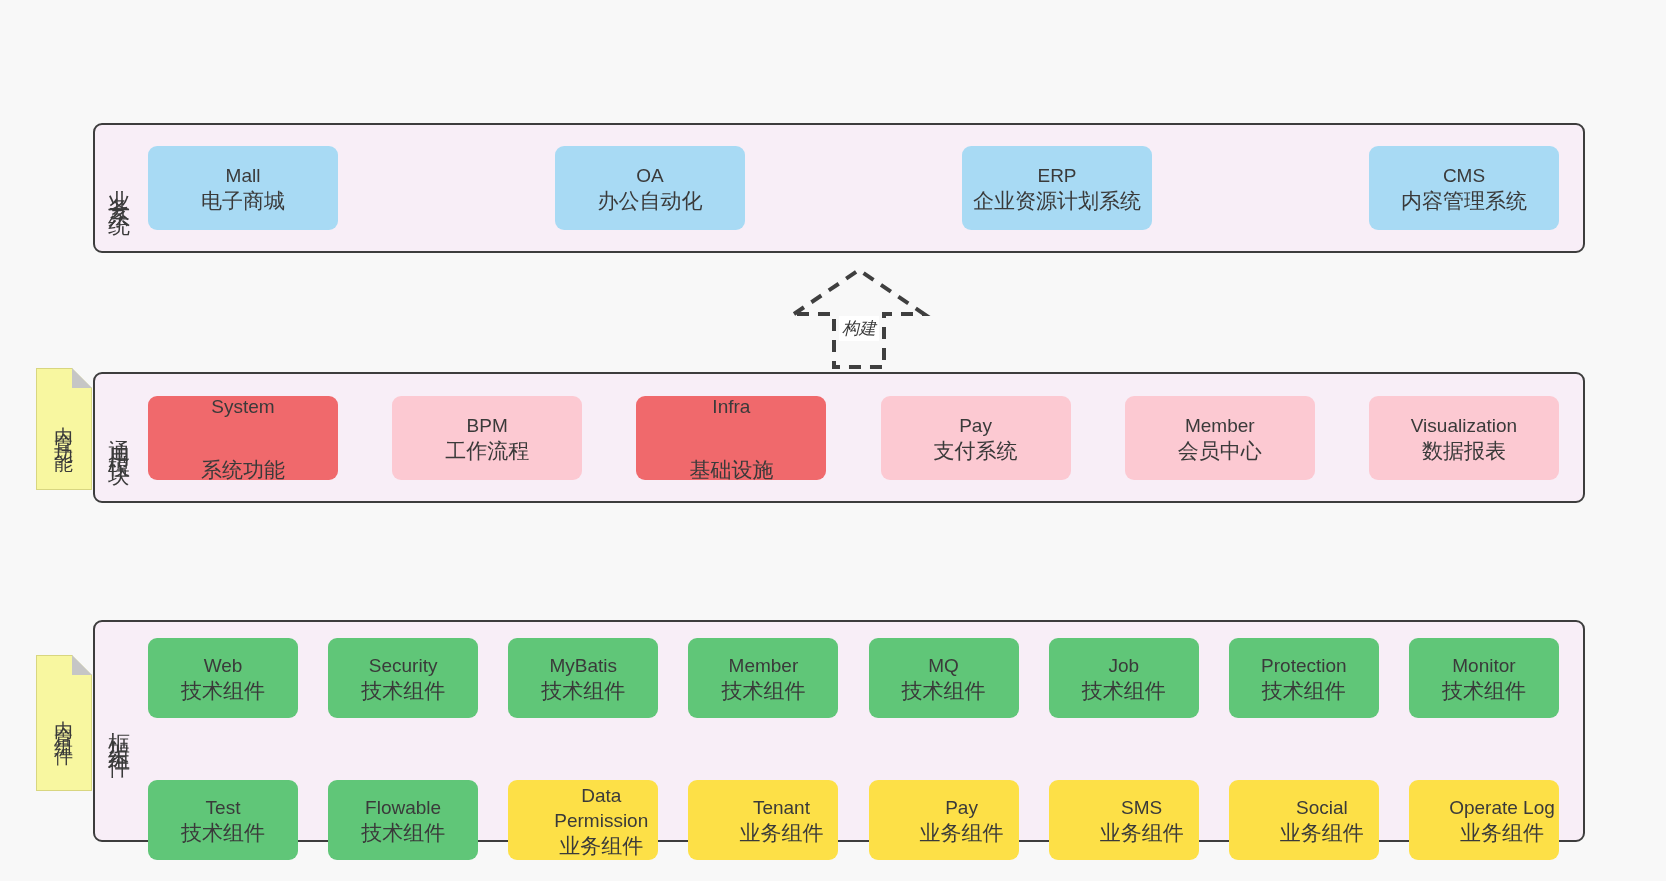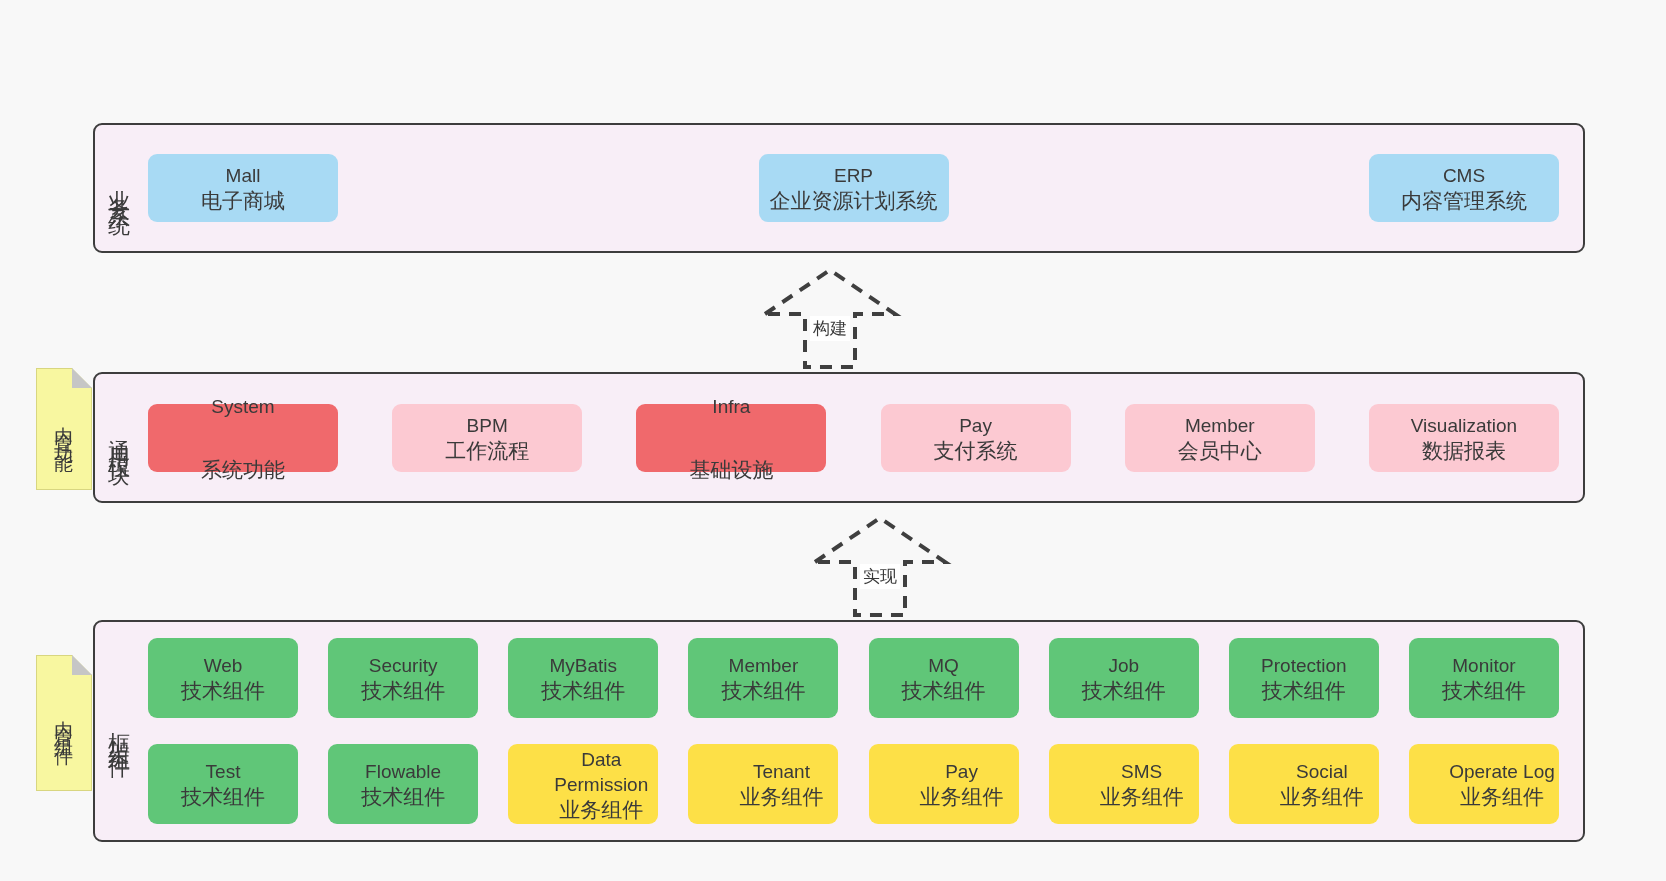--- a/index.html
+++ b/index.html
@@ -23,22 +23,22 @@
   }
   .rows { flex:1; display:flex; flex-direction:column; gap:26px; padding:0 24px 0 18px; }
   .rows .boxes { padding:0; }
 
   
   .box {
     border-radius:9px; display:flex; flex-direction:column;
     align-items:center; justify-content:center; text-align:center;
     box-sizing:border-box; line-height:25px;
   }
-  .box-wide  { width:190px; height:68px; }
-  .box-small { width:150px; height:80px; }
+  .box-wide  { width:190px; height:84px; }
+  .box-small { width:150px; height:80px;margin-top:36px; }
   .box-name { font-size:19px; }
   .box-desc { font-size:21px; }
   .blue       { background:#a8daf4; }
   .red        { background:#f0696c;gap:38px; }
   .pink       { background:#fcc9d2; }
   .green      { background:#60c678; }
   .lightgreen { background:#fde047;padding-left:36px; }
 
   
   .sticky { position:absolute; width:56px; }
@@ -71,31 +71,35 @@
 <div id="stage">
 
   <div class="band" style="top:123px; height:130px;">
     <div class="band-title">业务系统</div>
     <div class="boxes">
         <div class="box box-wide blue">
           <div class="box-name">Mall</div>
           <div class="box-desc">电子商城</div>
         </div>
         <div class="box box-wide blue">
+          <div class="box-name">OA</div>
+          <div class="box-desc">办公自动化</div>
+        </div>
+        <div class="box box-wide blue">
           <div class="box-name">ERP</div>
           <div class="box-desc">企业资源计划系统</div>
         </div>
         <div class="box box-wide blue">
           <div class="box-name">CMS</div>
           <div class="box-desc">内容管理系统</div>
         </div>
       </div>
   </div>
 
-  <div class="arrow" style="left:755px; top:266px;">
+  <div class="arrow" style="left:784px; top:266px;font-style:italic;">
     <svg width="150" height="104" viewBox="0 0 150 104">
       <polygon points="10,48 75,4 140,48 100,48 100,101 50,101 50,48" fill="none" stroke="#3f3f3f" stroke-width="4" stroke-dasharray="12 9"></polygon>
     </svg>
     <span class="arrow-label">构建</span>
   </div>
 
   <div class="band" style="top:372px; height:131px;">
     <div class="band-title">通用模块</div>
     <div class="boxes">
         <div class="box box-wide red">
@@ -124,26 +128,20 @@
         </div>
       </div>
   </div>
 
   <div class="sticky" style="left:36px; top:368px; height:122px;">
     <div class="sticky-body"></div>
     <div class="sticky-fold"></div>
     <div class="sticky-text">内置功能</div>
   </div>
 
-  <div class="arrow" style="left:805px; top:514px;">
-    <svg width="150" height="104" viewBox="0 0 150 104">
-      <polygon points="10,48 75,4 140,48 100,48 100,101 50,101 50,48" fill="none" stroke="#3f3f3f" stroke-width="4" stroke-dasharray="12 9"></polygon>
-    </svg>
-    <span class="arrow-label">实现</span>
-  </div>
 
   <div class="band" style="top:620px; height:222px;">
     <div class="band-title">框架组件</div>
     <div class="rows">
       <div class="boxes">
           <div class="box box-small green">
             <div class="box-name">Web</div>
             <div class="box-desc">技术组件</div>
           </div>
           <div class="box box-small green">

